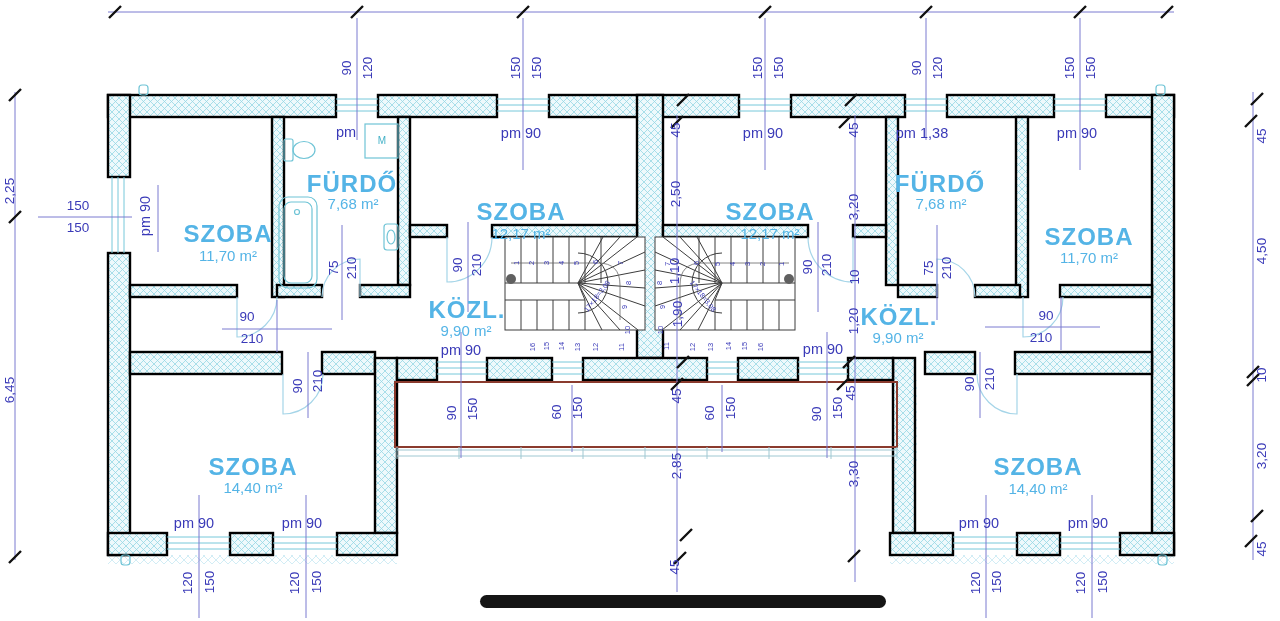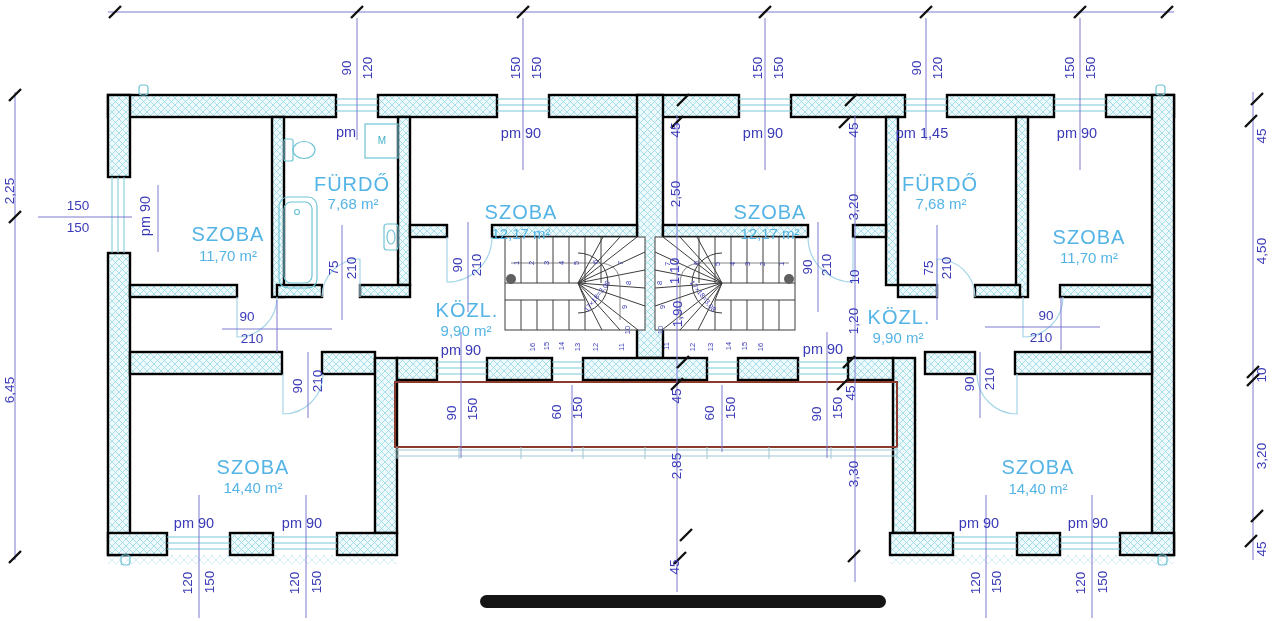--- a/index.html
+++ b/index.html
@@ -3,21 +3,21 @@
 <meta charset="utf-8">
 <style>
   html,body{margin:0;padding:0;background:#ffffff;}
   #stage{position:relative;width:1280px;height:621px;background:#ffffff;overflow:hidden;
          font-family:"Liberation Sans",sans-serif;}
   #plan-svg{position:absolute;left:0;top:0;}
   #labels{position:absolute;left:0;top:0;width:1280px;height:621px;pointer-events:none;}
   .lab{position:absolute;transform:translate(-50%,-50%);white-space:nowrap;color:#3a3ab8;line-height:1;}
   .dim{font-size:13.5px;}
   .pm{font-size:14.5px;}
-  .rt{font-size:20px;font-weight:normal;color:#54b4e6;letter-spacing:1px;}
+  .rt{font-size:24px;font-weight:bold;color:#54b4e6;letter-spacing:1px;}
   .ra{font-size:15px;color:#54b4e6;}
   .tread{font-size:7.5px;color:#3a3ab8;}
   .note{font-size:7px;color:#3a3ab8;}
   .fx{font-size:10px;color:#45b2c8;}
 </style>
 </head>
 <body>
 
 <div id="stage">
   <svg id="plan-svg" width="1280" height="621" viewBox="0 0 1280 621">
@@ -192,21 +192,21 @@
       <div class="lab dim" style="left: 537px; top: 68px; transform: translate(-50%, -50%) rotate(-90deg);">150</div>
       <div class="lab dim" style="left: 758px; top: 68px; transform: translate(-50%, -50%) rotate(-90deg);">150</div>
       <div class="lab dim" style="left: 779px; top: 68px; transform: translate(-50%, -50%) rotate(-90deg);">150</div>
       <div class="lab dim" style="left: 917px; top: 68px; transform: translate(-50%, -50%) rotate(-90deg);">90</div>
       <div class="lab dim" style="left: 938px; top: 68px; transform: translate(-50%, -50%) rotate(-90deg);">120</div>
       <div class="lab dim" style="left: 1070px; top: 68px; transform: translate(-50%, -50%) rotate(-90deg);">150</div>
       <div class="lab dim" style="left: 1091px; top: 68px; transform: translate(-50%, -50%) rotate(-90deg);">150</div>
       <div class="lab pm" style="left: 346px; top: 132px; transform: translate(-50%, -50%);">pm</div>
       <div class="lab pm" style="left: 521px; top: 133px; transform: translate(-50%, -50%);">pm 90</div>
       <div class="lab pm" style="left: 763px; top: 133px; transform: translate(-50%, -50%);">pm 90</div>
-      <div class="lab pm" style="left: 922px; top: 133px; transform: translate(-50%, -50%);">pm 1,45</div>
+      <div class="lab pm" style="left: 922px; top: 133px; transform: translate(-50%, -50%);">pm 1,38</div>
       <div class="lab pm" style="left: 1077px; top: 133px; transform: translate(-50%, -50%);">pm 90</div>
       <div class="lab pm" style="left: 461px; top: 350px; transform: translate(-50%, -50%);">pm 90</div>
       <div class="lab pm" style="left: 823px; top: 349px; transform: translate(-50%, -50%);">pm 90</div>
       <div class="lab pm" style="left: 194px; top: 523px; transform: translate(-50%, -50%);">pm 90</div>
       <div class="lab pm" style="left: 302px; top: 523px; transform: translate(-50%, -50%);">pm 90</div>
       <div class="lab pm" style="left: 979px; top: 523px; transform: translate(-50%, -50%);">pm 90</div>
       <div class="lab pm" style="left: 1088px; top: 523px; transform: translate(-50%, -50%);">pm 90</div>
       <div class="lab dim" style="left: 676px; top: 130px; transform: translate(-50%, -50%) rotate(-90deg);">45</div>
       <div class="lab dim" style="left: 854px; top: 130px; transform: translate(-50%, -50%) rotate(-90deg);">45</div>
       <div class="lab dim" style="left: 677px; top: 396px; transform: translate(-50%, -50%) rotate(-90deg);">45</div>

